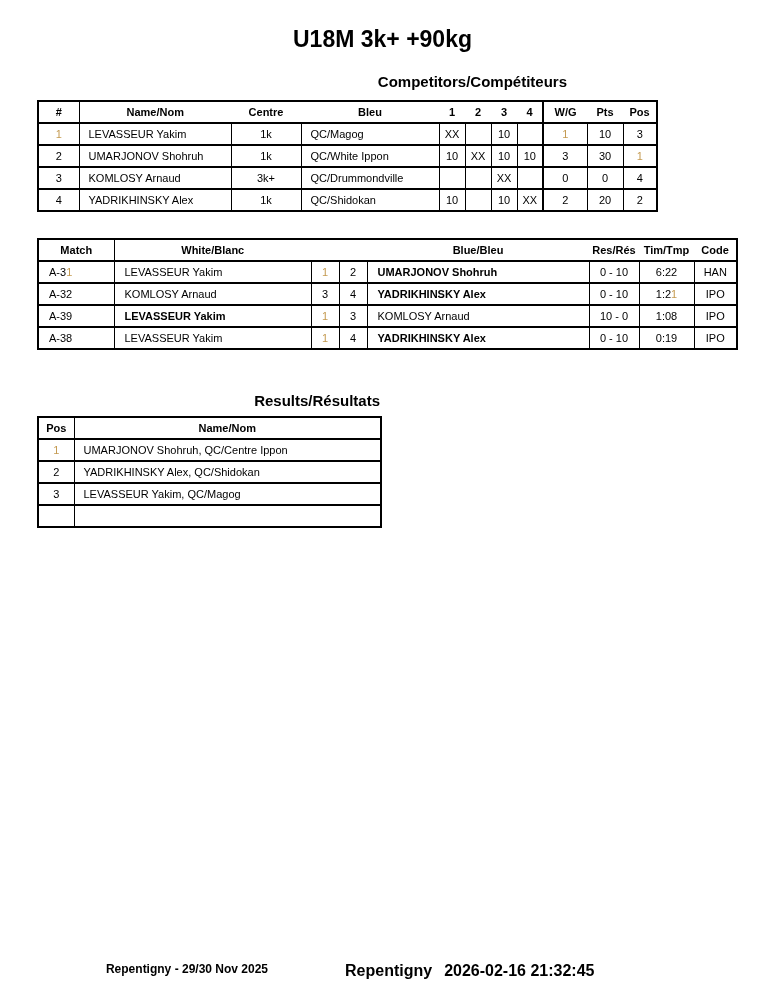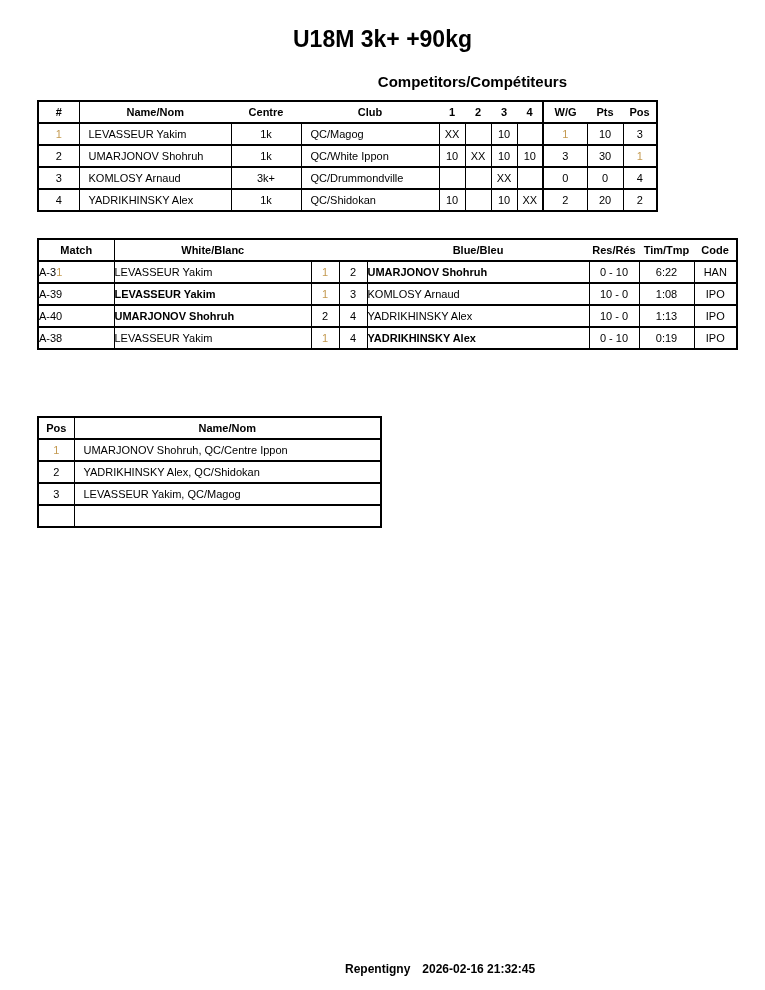--- a/index.html
+++ b/index.html
@@ -27,27 +27,27 @@
   
   .tbl thead th{border-left-width:0;border-right-width:0;}
   .comp-table thead th.col-num{border-right-width:1px;}
   .match-table thead th.col-id{border-right-width:1px;}
   .result-table thead th.col-pos{border-right-width:1px;}
   
   .comp-table td.col-wg,.comp-table thead th.col-wg{border-left-width:2px;}
 
   
   td.col-name,td.col-club{text-align:left;padding-left:9px;}
-  td.col-white,td.col-blue,td.col-id{text-align:left;padding-left:0;}
+  td.col-white,td.col-blue,td.col-id{text-align:left;padding-left:10px;}
   td.bold{font-weight:bold;}
   .g1{color:var(--g1,#c49a50);}
 
   .footer-event{position:absolute;top:962px;left:37px;width:300px;
                 text-align:center;font-weight:bold;font-size:12px;}
-  .footer-print{position:absolute;top:962px;left:345px;font-weight:bold;font-size:12px;}
+  .footer-print{position:absolute;top:962px;left:345px;font-weight:bold;font-size:16px;}
   .footer-print .gap{display:inline-block;width:12px;}
 </style>
 </head>
 <body>
 
 <div class="page">
 
   <h1 class="title">U18M 3k+ +90kg</h1>
 
   <div class="section-label comp-label">Competitors/Compétiteurs</div>
@@ -63,21 +63,21 @@
         <col style="width:26px">
       <col style="width:44px">
         <col style="width:36px">
         <col style="width:34px">
     </colgroup>
     <thead>
       <tr>
         <th class="col-num">#</th>
         <th class="col-name">Name/Nom</th>
         <th class="col-grade">Centre</th>
-        <th class="col-club">Club</th>
+        <th class="col-club">Bleu</th>
         <th class="col-r1">1</th>
         <th class="col-r2">2</th>
         <th class="col-r3">3</th>
         <th class="col-r4">4</th>
         <th class="col-wg">W/G</th>
         <th class="col-pts">Pts</th>
         <th class="col-pos">Pos</th>
       </tr>
     </thead>
     <tbody>
@@ -164,52 +164,53 @@
           <td class="col-id">A-3<span class="g1">1</span></td>
           <td class="col-white">LEVASSEUR Yakim</td>
           <td class="col-wnum"><span class="g1">1</span></td>
           <td class="col-bnum">2</td>
           <td class="col-blue bold">UMARJONOV Shohruh</td>
           <td class="col-res">0 - 10</td>
           <td class="col-time">6:22</td>
           <td class="col-code">HAN</td>
         </tr>
         <tr>
+          <td class="col-id">A-32</td>
+          <td class="col-white">KOMLOSY Arnaud</td>
+          <td class="col-wnum">3</td>
+          <td class="col-bnum">4</td>
+          <td class="col-blue bold">YADRIKHINSKY Alex</td>
+          <td class="col-res">0 - 10</td>
+          <td class="col-time">1:2<span class="g1">1</span></td>
+          <td class="col-code">IPO</td>
+        </tr>
+        <tr>
           <td class="col-id">A-39</td>
           <td class="col-white bold">LEVASSEUR Yakim</td>
           <td class="col-wnum"><span class="g1">1</span></td>
           <td class="col-bnum">3</td>
           <td class="col-blue">KOMLOSY Arnaud</td>
           <td class="col-res">10 - 0</td>
           <td class="col-time">1:08</td>
           <td class="col-code">IPO</td>
         </tr>
         <tr>
-          <td class="col-id">A-40</td>
-          <td class="col-white bold">UMARJONOV Shohruh</td>
-          <td class="col-wnum">2</td>
-          <td class="col-bnum">4</td>
-          <td class="col-blue">YADRIKHINSKY Alex</td>
-          <td class="col-res">10 - 0</td>
-          <td class="col-time">1:13</td>
-          <td class="col-code">IPO</td>
-        </tr>
-        <tr>
           <td class="col-id">A-38</td>
           <td class="col-white">LEVASSEUR Yakim</td>
           <td class="col-wnum"><span class="g1">1</span></td>
           <td class="col-bnum">4</td>
           <td class="col-blue bold">YADRIKHINSKY Alex</td>
           <td class="col-res">0 - 10</td>
           <td class="col-time">0:19</td>
           <td class="col-code">IPO</td>
         </tr>
       </tbody>
   </table>
 
+  <div class="section-label result-label">Results/Résultats</div>
   <table class="tbl result-table">
     <colgroup>
       <col style="width:36px">
         <col style="width:307px">
     </colgroup>
     <thead>
       <tr>
         <th class="col-pos">Pos</th>
         <th class="col-name">Name/Nom</th>
       </tr>
@@ -227,17 +228,18 @@
           <td class="col-pos">3</td>
           <td class="col-name">LEVASSEUR Yakim, QC/Magog</td>
         </tr>
         <tr>
           <td class="col-pos"></td>
           <td class="col-name"></td>
         </tr>
       </tbody>
   </table>
 
+  <div class="footer-event">Repentigny - 29/30 Nov 2025</div>
   <div class="footer-print">
     <span>Repentigny</span><span class="gap"></span><span>2026-02-16 21:32:45</span>
   </div>
 
 </div>
 
 </body></html>

